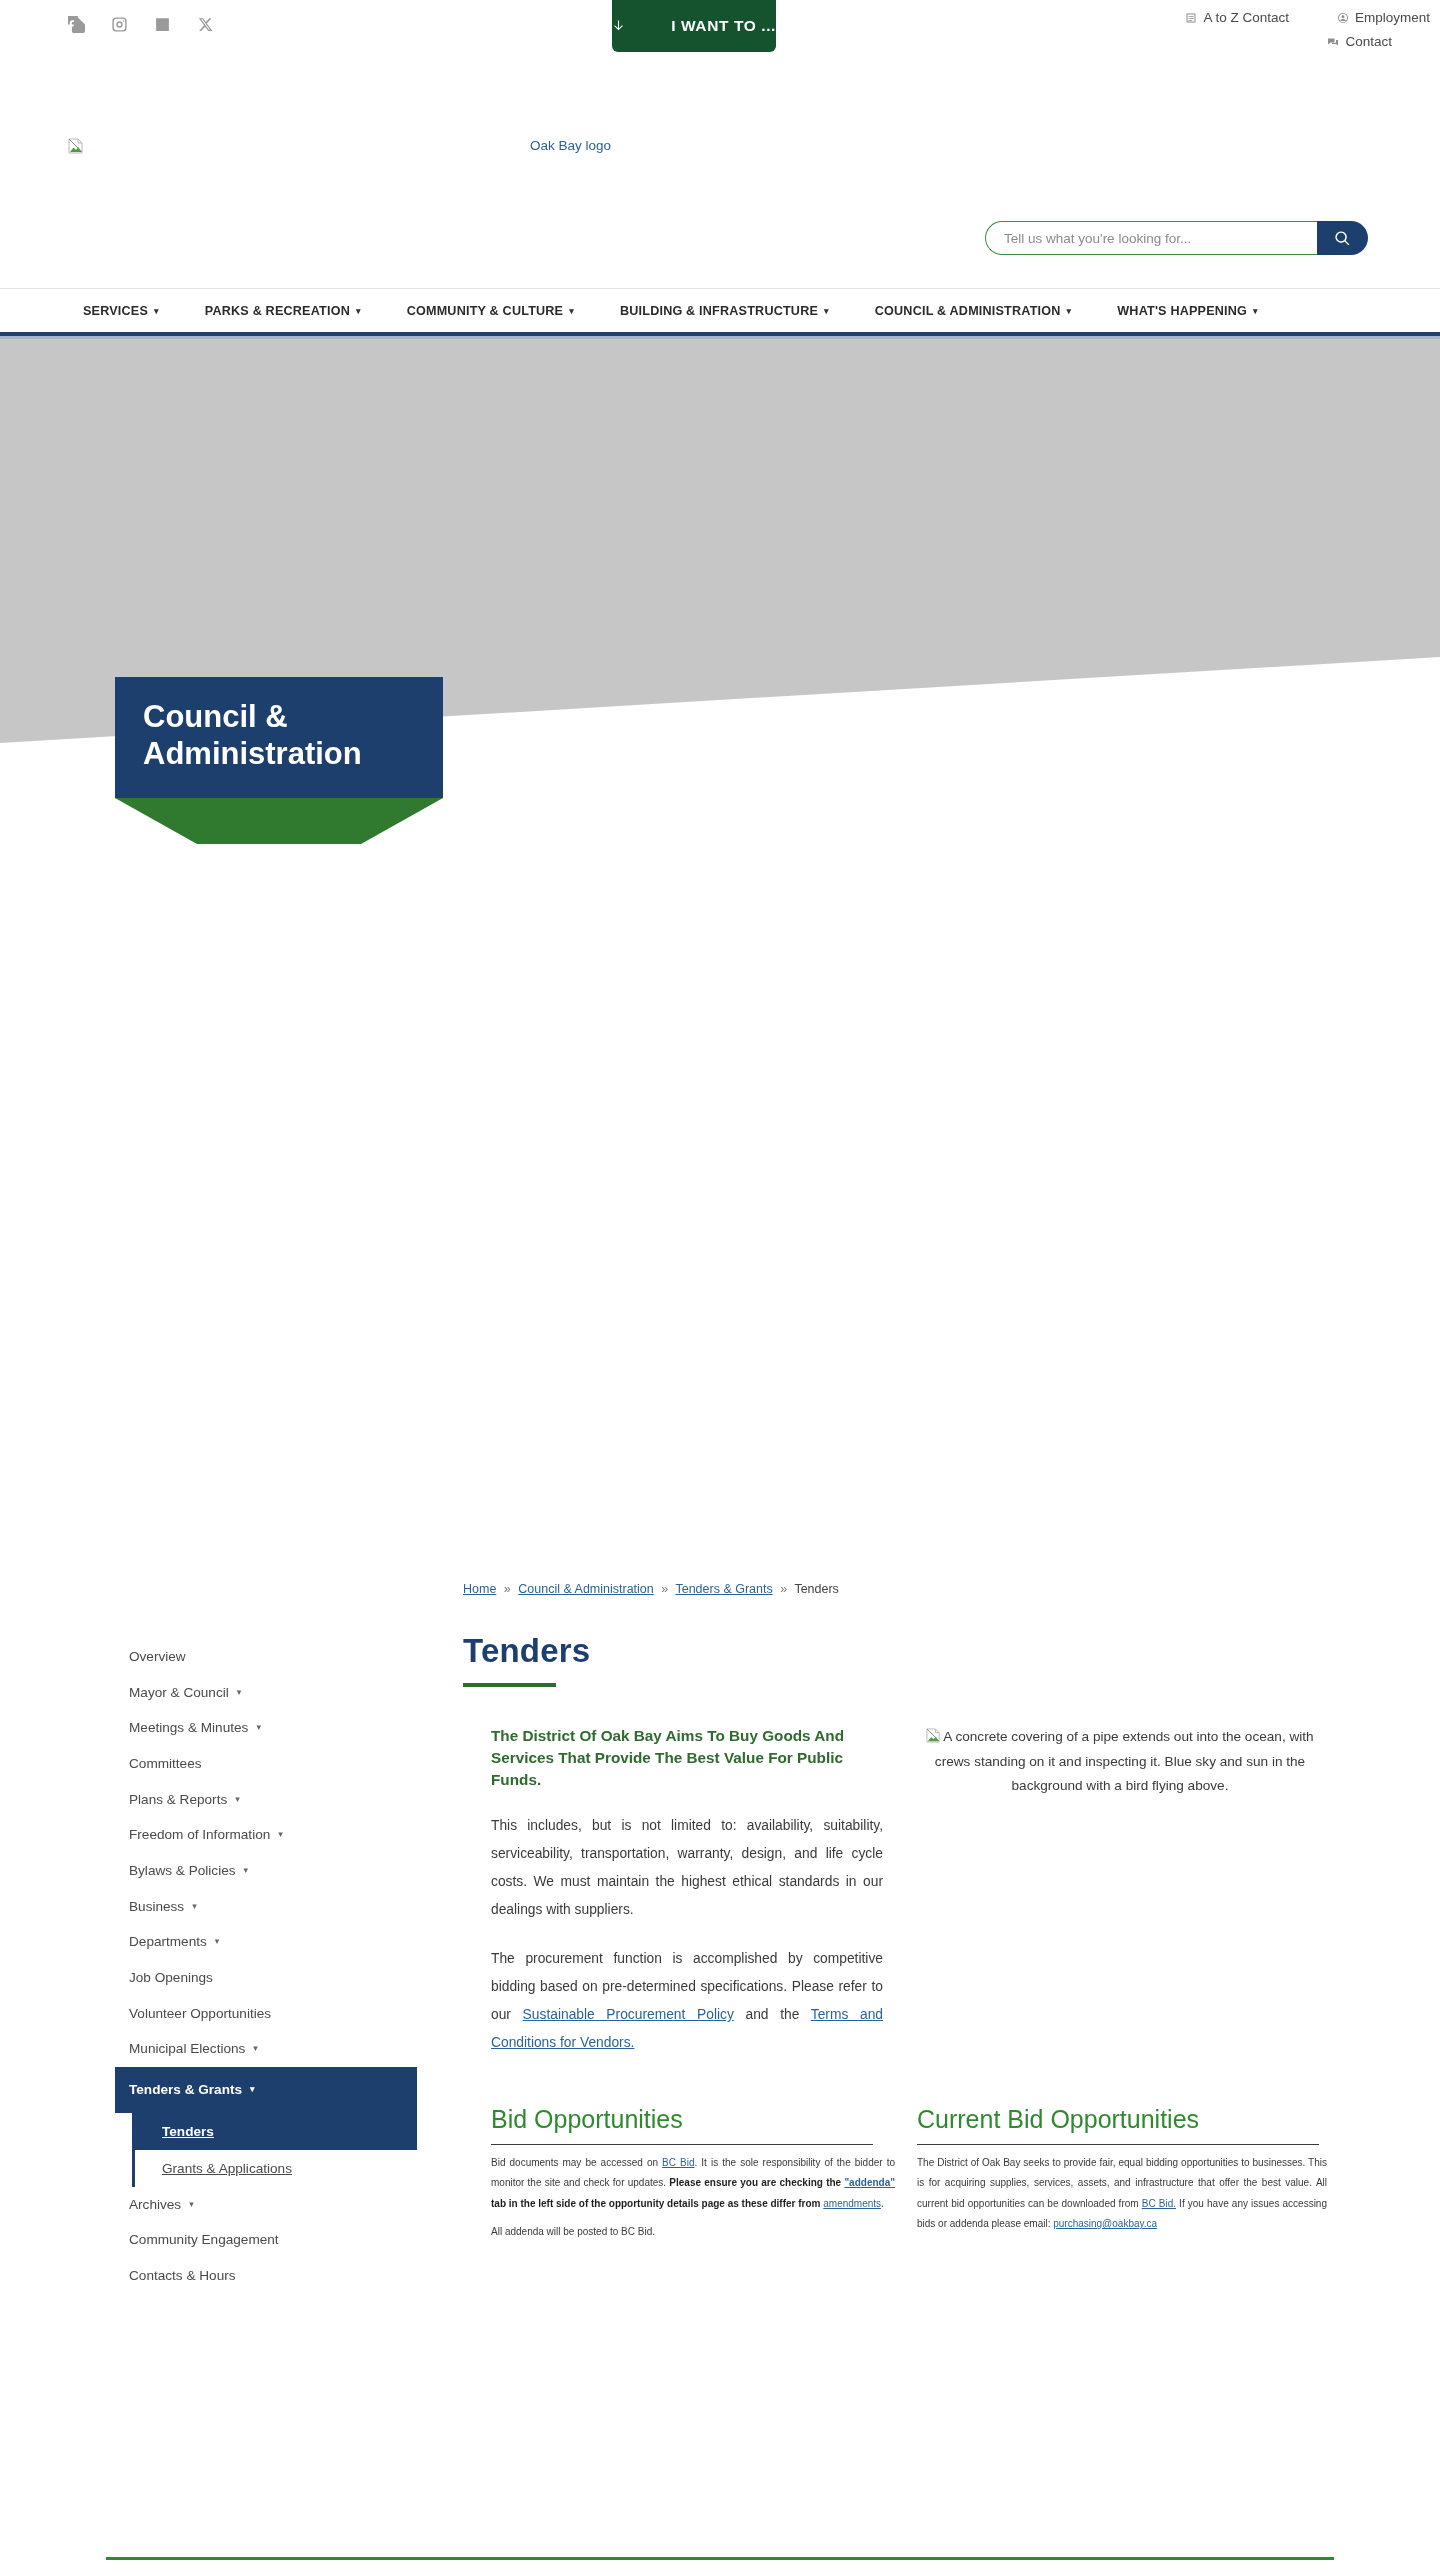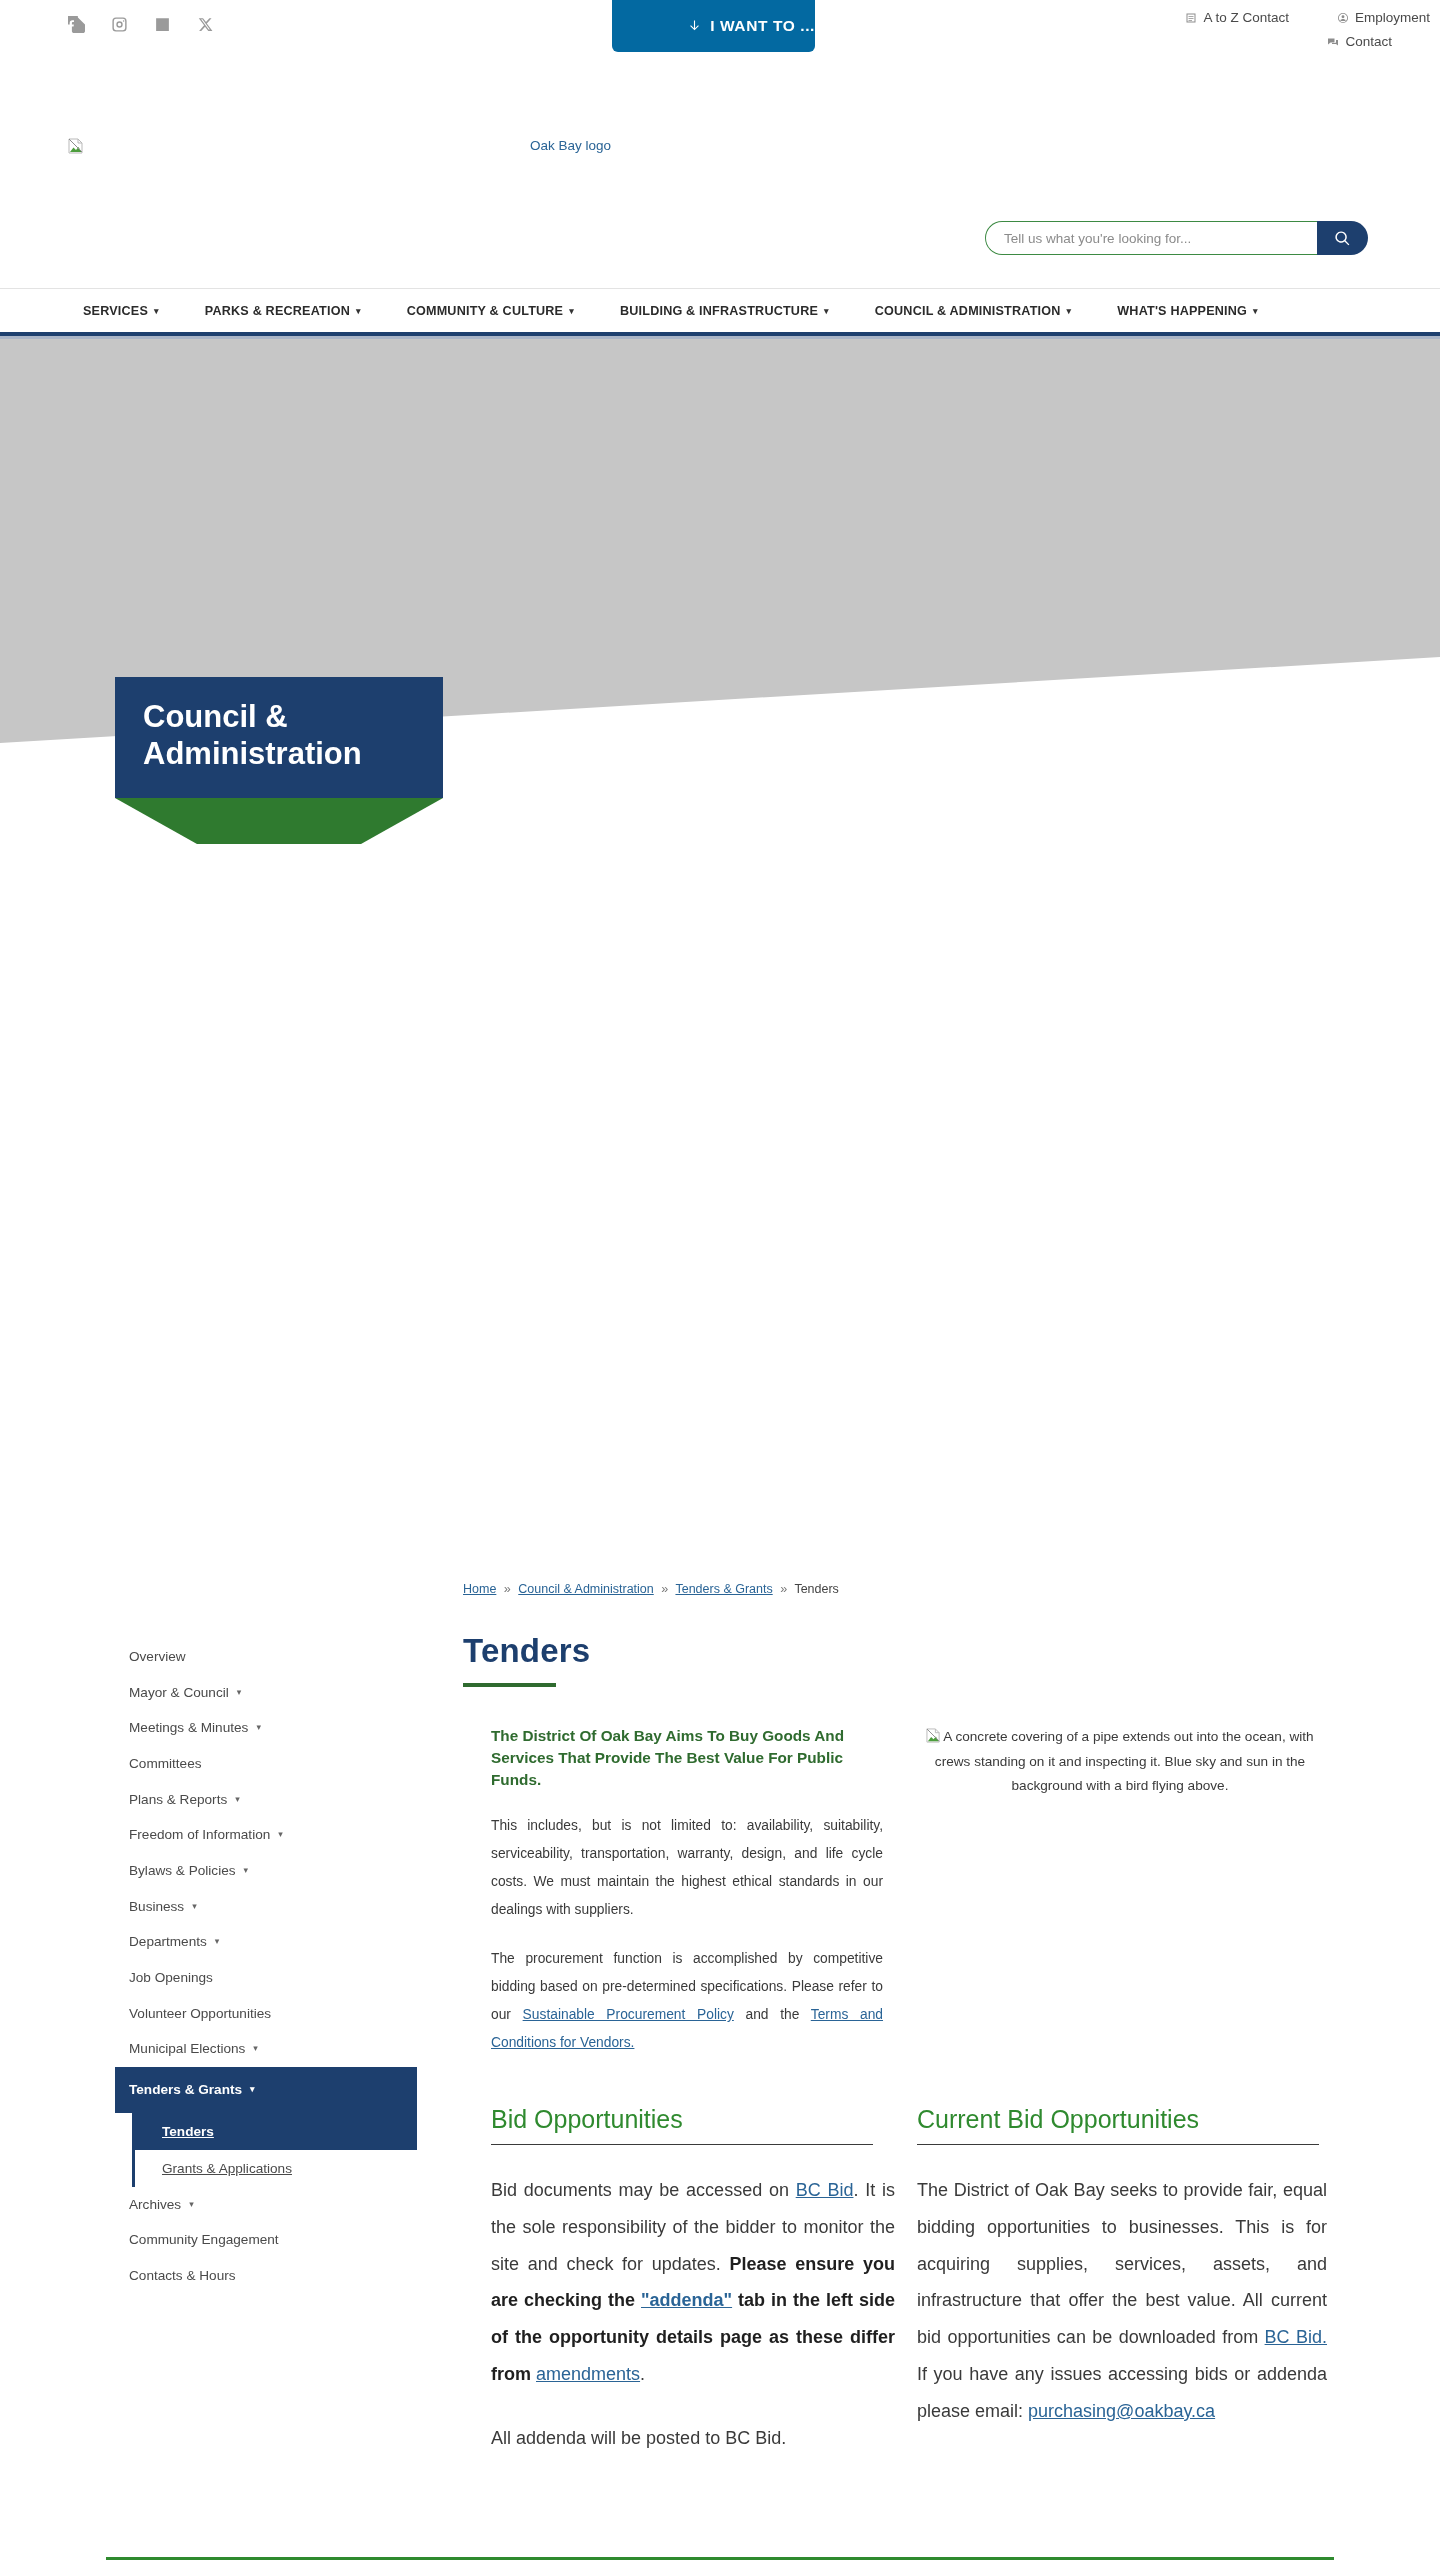--- a/index.html
+++ b/index.html
@@ -29,31 +29,31 @@
     align-items: center;
   }
   .social-top .s-ico {
     width: 17px; height: 17px;
     fill: #9a9a9a;
     display: block;
   }
   .iwantto {
     position: absolute;
     left: 612px; top: 0;
-    width: 203px;
+    width: 164px;
     height: 52px;
-    background: #0369a1;
+    background: #14532d;
     border-radius: 0 0 6px 6px;
     color: #ffffff;
     font-size: 15.5px;
     font-weight: 700;
     letter-spacing: .6px;
     display: flex;
     align-items: center;
-    justify-content: flex-end;
+    justify-content: space-between;
     gap: 9px;
     cursor: pointer;
     border: none;
   }
   .iwantto svg { width: 13px; height: 14px; fill: #ffffff; }
 
   .util-links {
     position: absolute;
     right: 0px; top: 6px;
     width: 420px;
@@ -297,24 +297,24 @@
     font-weight: 400;
     line-height: 1.2;
   }
   .h2-rule {
     height: 1px; background: #3a3a3a;
     margin-top: 10px;
   }
   .col-a .h2-rule { width: 382px; }
   .col-b .h2-rule { width: 402px; }
   .col-p {
-    font-size: 18px;
+    font-size: 10px;
     line-height: 2.05;
     color: #3a3a3a;
-    margin-top: 27px;
+    margin-top: 8px;
     text-align: justify;
   }
   .col-p.bold-part b { font-weight: 700; color: #1f1f1f; }
 
   
   .connect {
     position: absolute;
     left: 0; top: 1780px;
     width: 1440px;
   }

